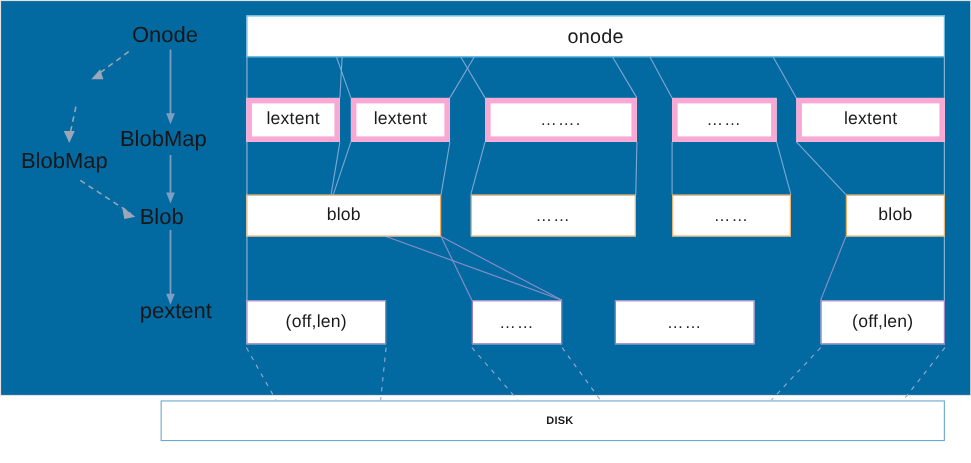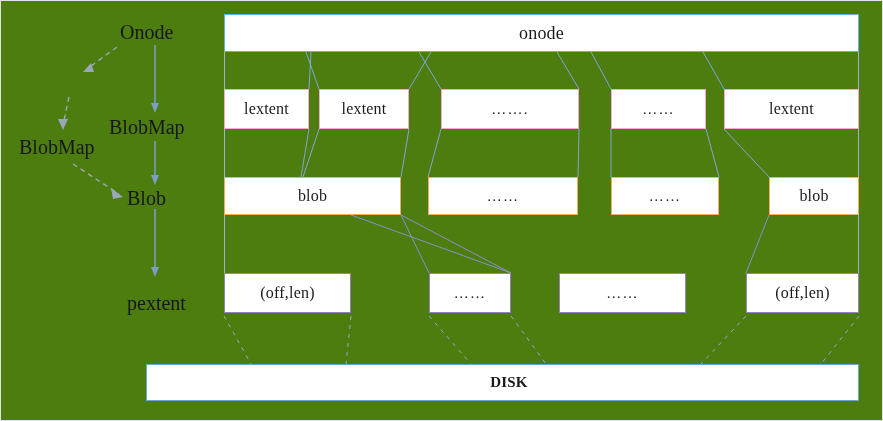--- a/index.html
+++ b/index.html
@@ -4,49 +4,48 @@
 <style>
   html,body{margin:0;padding:0;}
   body{
     width:883px;height:421px;
     background:#ffffff;
     font-family:"Liberation Sans","DejaVu Sans",sans-serif;
     overflow:hidden;
   }
   #canvas{
     position:relative;
-    width:883px;height:421px;
+    width:883px;height:360px;
     box-sizing:border-box;
     border:1px solid #e2e2e2;
-    background:#4d7c0f;
-    font-family:Liberation Serif, serif;
+    background:#0369a1;
   }
   .svg-layer{position:absolute;left:0;top:0;width:883px;height:421px;}
   .box{
     position:absolute;
     box-sizing:border-box;
     background:#ffffff;
     display:flex;align-items:center;justify-content:center;
     color:#1a1a1a;
     letter-spacing:0.2px;
     white-space:nowrap;
   }
   .lbl{
     position:absolute;
     color:#171717;
     white-space:nowrap;
     display:flex;align-items:center;
   }
   .lbl-main{font-size:20px;}
   .lbl-sub{font-size:13px;margin-left:1px;position:relative;top:4px;}
   .onode-box{border:1px solid #5bb7e0;font-size:18px;}
-  .lextent-box{border:1px solid #f9a8d4;font-size:16px;}
+  .lextent-box{border:5px solid #f9a8d4;font-size:16px;}
   .blob-box{border:1px solid #f0ad62;font-size:16px;}
   .pextent-box{border:1px solid #9a7fbd;font-size:16px;text-align:right;}
-  .disk-box{border:1px solid #6aa9cf;font-size:15px;font-weight:bold;padding-left:13px;}
+  .disk-box{border:1px solid #6aa9cf;font-size:10px;font-weight:bold;padding-left:13px;}
   .dots{font-size:15px;letter-spacing:1.2px;color:#222;}
   .wm{
     position:absolute;
     display:flex;align-items:center;gap:4px;
     color:#cfcfcf;
     font-size:16px;
     opacity:.95;
     pointer-events:none;
     white-space:nowrap;
   }
@@ -125,21 +124,21 @@
 
   <div class="lbl lbl-main" style="left:119px;top:20px;">Onode</div>
 
 
   <div class="lbl lbl-main" style="left:108px;top:115px;">BlobMap</div>
 
   <div class="lbl lbl-main" style="left:18px;top:135px;">BlobMap</div>
 
   <div class="lbl lbl-main" style="left:126px;top:186px;">Blob</div>
 
-  <div class="lbl lbl-main" style="left:126px;top:291px;">pextent</div>
+  <div class="lbl lbl-main" style="left:126px;top:271px;">pextent</div>
 
   <div class="box onode-box" style="left:223px;top:13px;width:635px;height:38px;">onode</div>
 
   <div class="box lextent-box" style="left:223px;top:88px;width:85px;height:40px;">lextent</div>
   <div class="box lextent-box" style="left:318px;top:88px;width:90px;height:40px;">lextent</div>
   <div class="box lextent-box dots" style="left:440px;top:88px;width:138px;height:40px;">…….</div>
   <div class="box lextent-box dots" style="left:610px;top:88px;width:95px;height:40px;">……</div>
   <div class="box lextent-box" style="left:723px;top:88px;width:135px;height:40px;">lextent</div>
 
   <div class="box blob-box" style="left:223px;top:176px;width:177px;height:38px;">blob</div>

